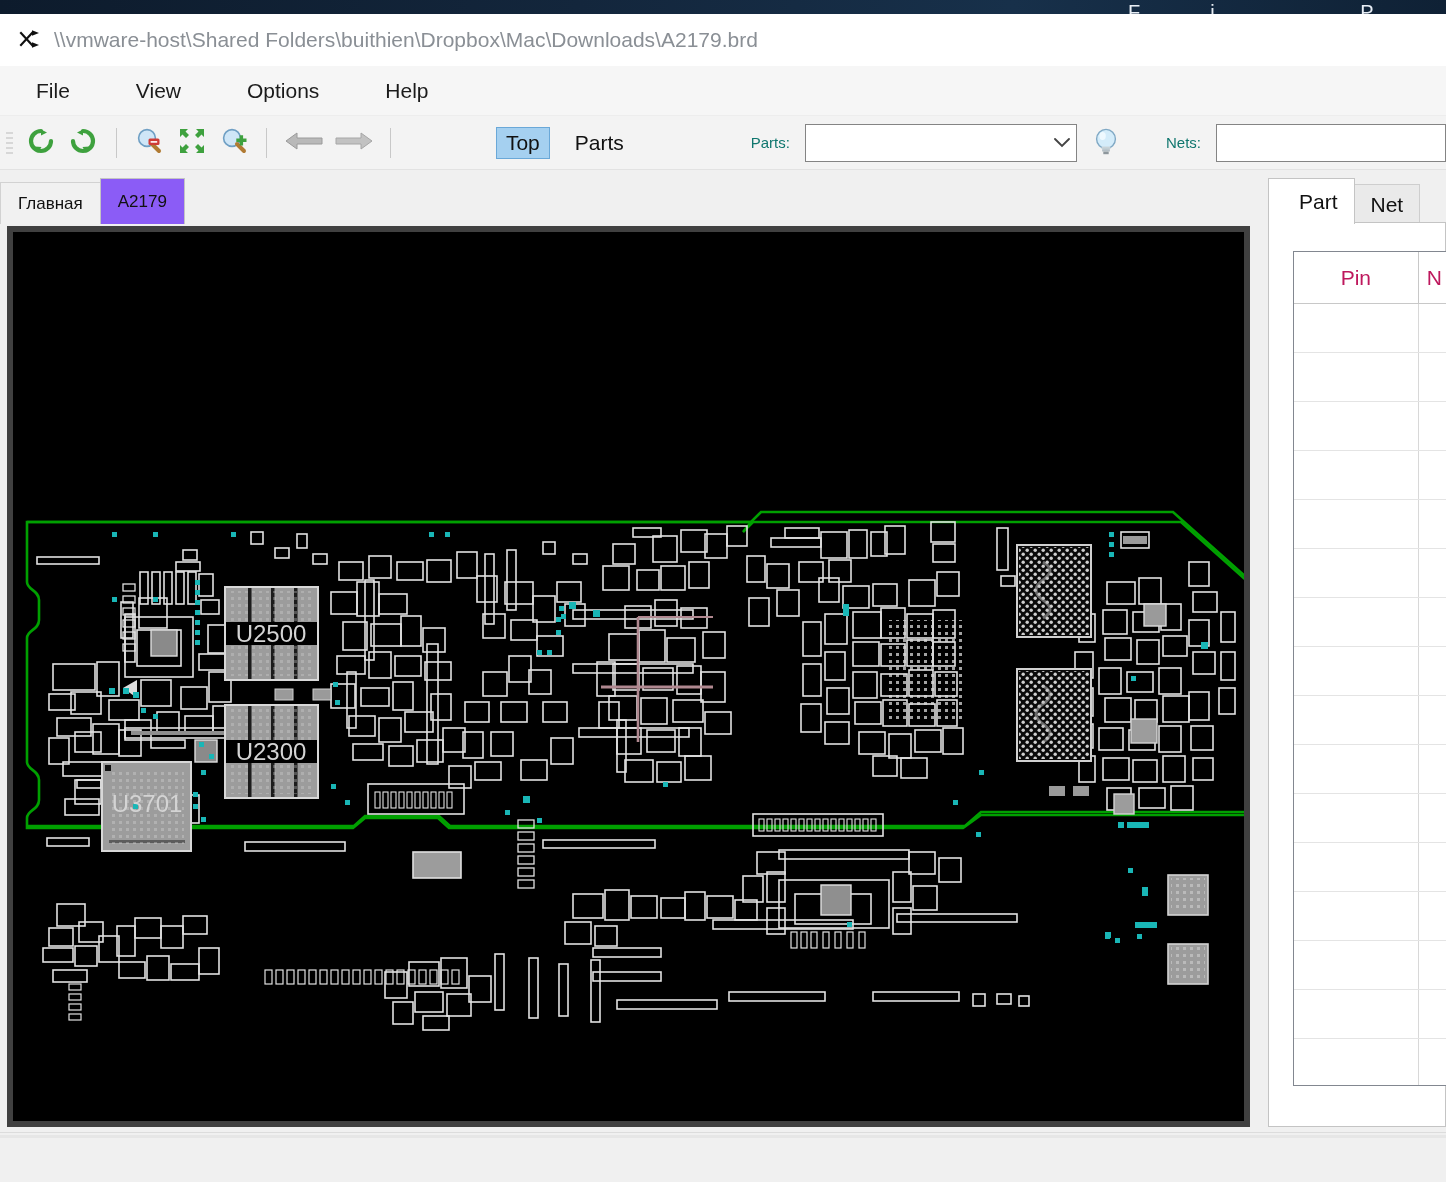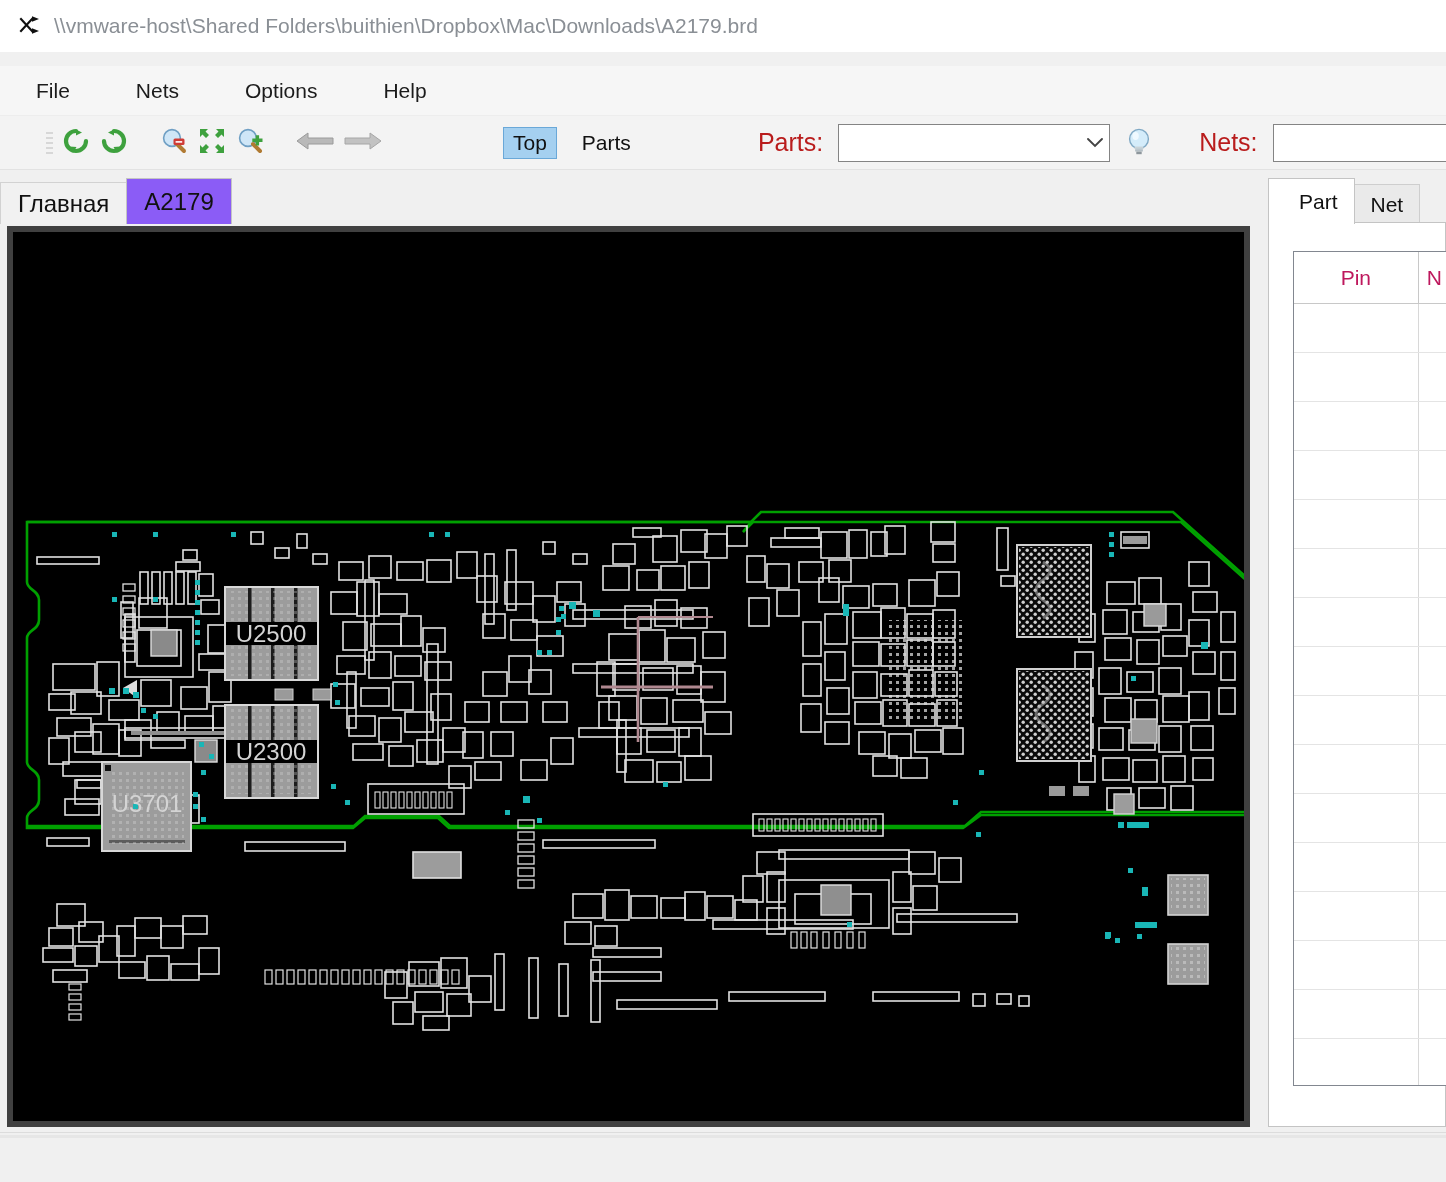--- a/index.html
+++ b/index.html
@@ -28,21 +28,21 @@
     position: absolute;
     left: 1128px; top: 1px;
     font-size: 20px;
     color: #e8eef5;
     white-space: nowrap;
     letter-spacing: 70px;
   }
 
   
   .app-titlebar {
-    position: absolute; left: 0; top: 0;
+    position: absolute; left: 0; top: 14px;
     width: 1446px; height: 52px;
     background: #ffffff;
     display: flex; align-items: center;
   }
   .app-icon {
     margin-left: 18px; margin-right: 12px;
     width: 24px; height: 24px;
     display: flex; align-items: center; justify-content: center;
   }
   .app-title-text {
@@ -71,21 +71,20 @@
   }
   .menu-item:first-child { margin-left: 22px; }
 
   
   .toolbar {
     position: absolute; left: 0; top: 116px;
     width: 1446px; height: 54px;
     background: #f3f3f3;
     display: flex; align-items: center;
     border-bottom: 1px solid #e2e2e2;
-    padding-left: 40px;
   }
   .grip {
     width: 10px; height: 34px; margin-left: 6px; margin-right: 4px;
     display: flex; flex-direction: column; justify-content: center; gap: 3px;
     opacity: .45;
   }
   .grip i { display:block; width: 7px; height: 2px; background: #b6b6b6; }
   .tb-btn {
     width: 38px; height: 38px;
     display: flex; align-items: center; justify-content: center;
@@ -102,21 +101,21 @@
     padding: 3px 9px;
     margin-left: 4px;
     cursor: default;
     white-space: nowrap;
   }
   .layer-btn.active {
     background: #a5d0f0;
     border: 1px solid #6aa8d8;
   }
   .tb-label {
-    font-size: 25px; color: #b91c1c; white-space: nowrap;
+    font-size: 15px; color: #0f766e; white-space: nowrap;
   }
   .combo {
     height: 38px;
     background: #fff;
     border: 1px solid #848484;
     display: flex; align-items: center;
     position: relative;
   }
   .combo .combo-value {
     flex: 1; font-size: 17px; color: #111; padding-left: 7px;
@@ -129,21 +128,21 @@
   
   .tabstrip {
     position: absolute; left: 0; top: 178px;
     width: 1260px; height: 46px;
     display: flex; align-items: flex-end;
   }
   .tab {
     height: 42px;
     display: flex; align-items: center; justify-content: center;
     padding: 12px 17px;
-    font-size: 24px;
+    font-size: 17px;
     color: #111;
     background: #f1f1f1;
     border: 1px solid #d2d2d2;
     border-bottom: none;
     margin-right: -1px;
     cursor: default;
     white-space: nowrap;
   }
   .tab.active {
     background: #8b5cf6;
@@ -253,21 +252,21 @@
         </g>
         <path d="M14 2.2 L21 5 L14 7.8 Z" fill="#101010"></path>
         <path d="M14 14.2 L21 17 L14 19.8 Z" fill="#101010"></path>
       </svg>
     </div>
     <div class="app-title-text">\\vmware-host\Shared Folders\buithien\Dropbox\Mac\Downloads\A2179.brd</div>
   </div>
 
   <div class="menubar">
     <div class="menu-item">File</div>
-    <div class="menu-item">Nets</div>
+    <div class="menu-item">View</div>
     <div class="menu-item">Options</div>
     <div class="menu-item">Help</div>
   </div>
 
   <div class="toolbar">
 
     <div class="grip">
       <i></i>
         <i></i>
         <i></i>

